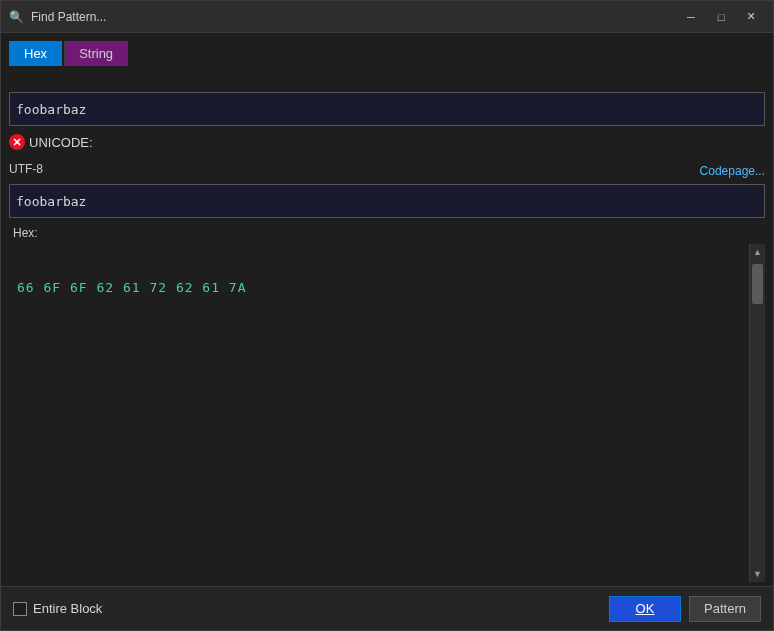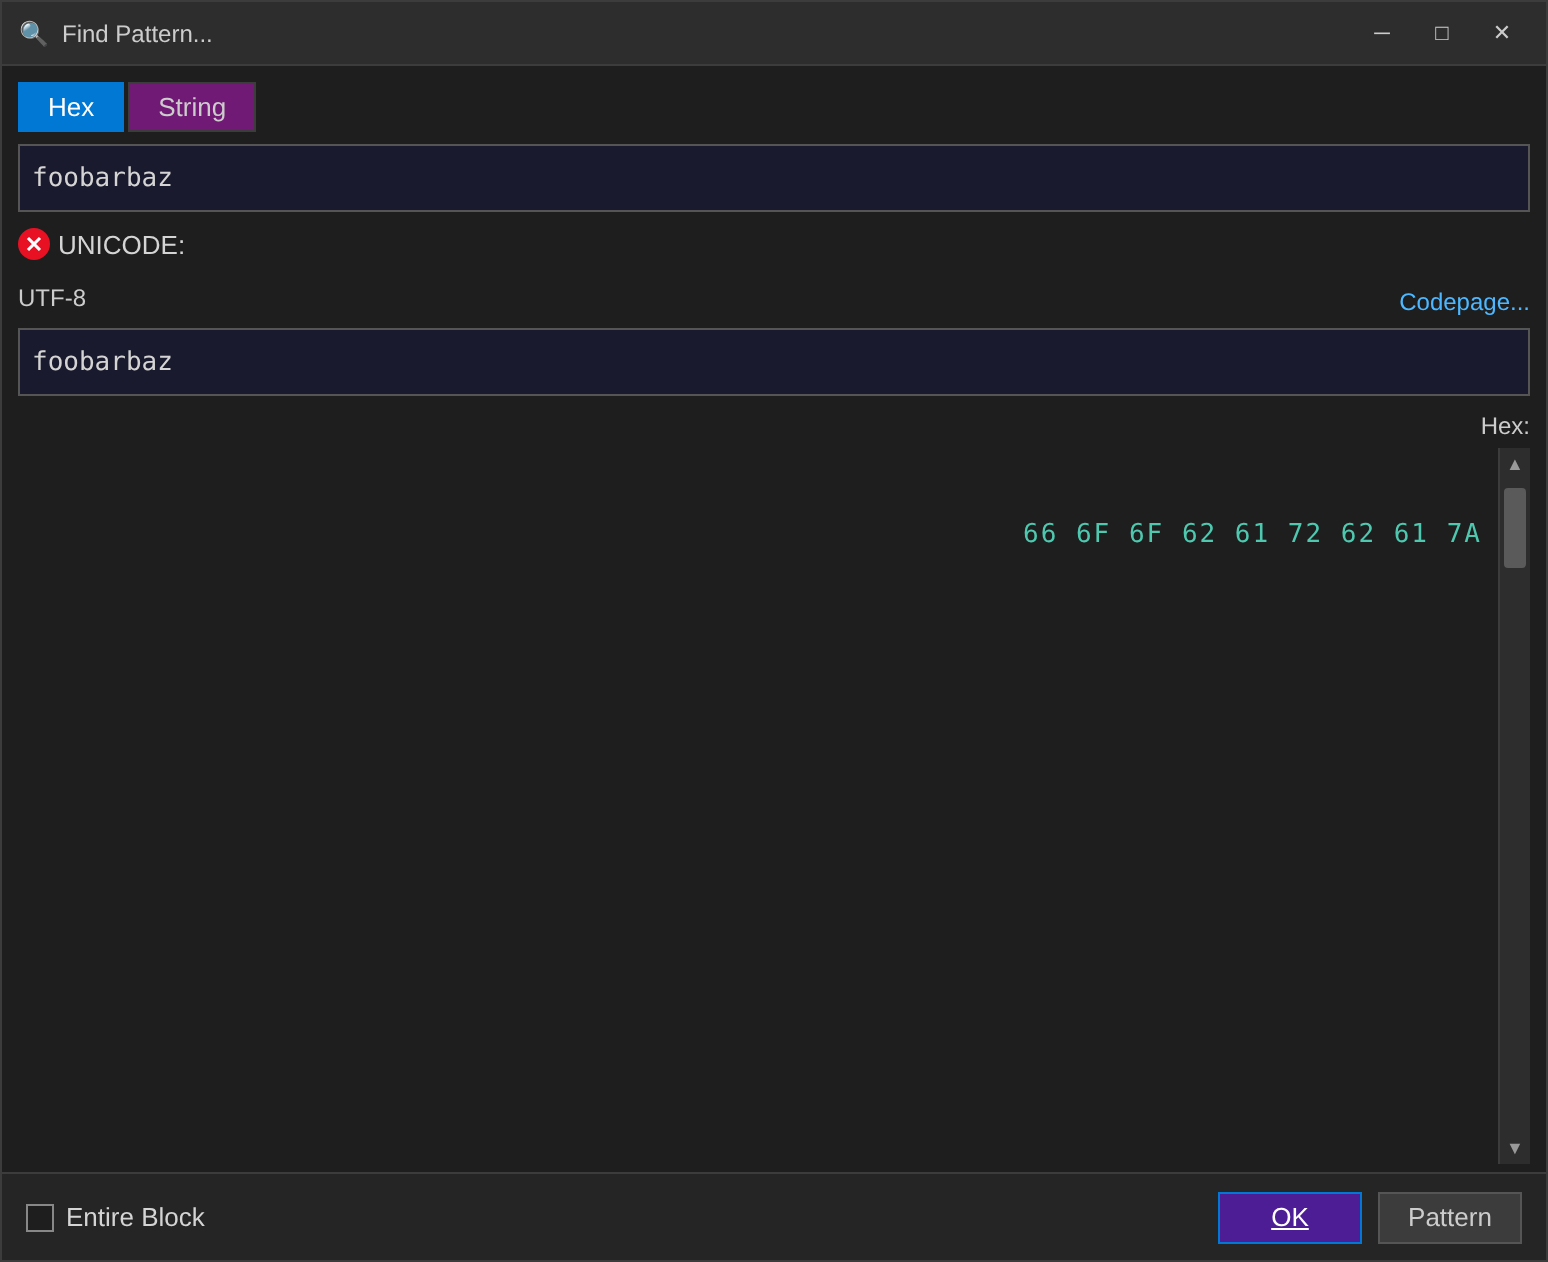--- a/index.html
+++ b/index.html
@@ -76,21 +76,21 @@
       flex: 1;
       display: flex;
       flex-direction: column;
       padding: 8px 8px 0 8px;
       overflow: hidden;
     }
 
     .tabs {
       display: flex;
       gap: 2px;
-      margin-bottom: 6px;
+      margin-bottom: 26px;
       flex-shrink: 0;
     }
 
     .tab {
       padding: 4px 14px;
       background: #701a75;
       border: 1px solid #3c3c3c;
       color: #cccccc;
       cursor: pointer;
       font-size: 13px;
@@ -161,21 +161,20 @@
       font-size: 12px;
       text-decoration: none;
     }
 
     .hex-section {
       flex: 1;
       display: flex;
       flex-direction: column;
       overflow: hidden;
       margin-bottom: 4px;
-      text-align: right;
     }
 
     .hex-label {
       font-size: 12px;
       color: #cccccc;
       margin-bottom: 4px;
       padding-left: 4px;
     }
 
     .hex-display-wrapper {
@@ -289,21 +288,21 @@
       border: 1px solid #555;
       color: #cccccc;
       cursor: pointer;
       font-size: 13px;
       display: flex;
       align-items: center;
       justify-content: center;
     }
 
     .btn.primary {
-      background: #4c1d95;
+      background: #1d4ed8;
       border-color: #0078d4;
       color: white;
       text-decoration: underline;
     }
   </style>
 </head>
 <body>
 
 <div class="window">
 

